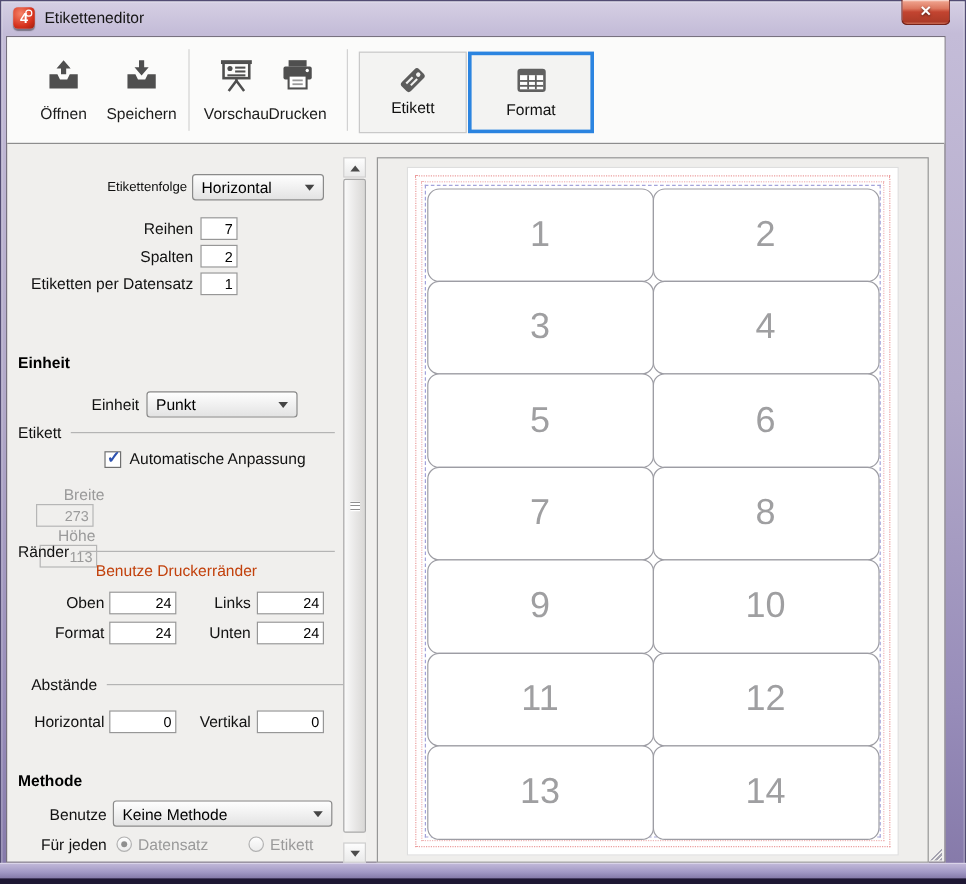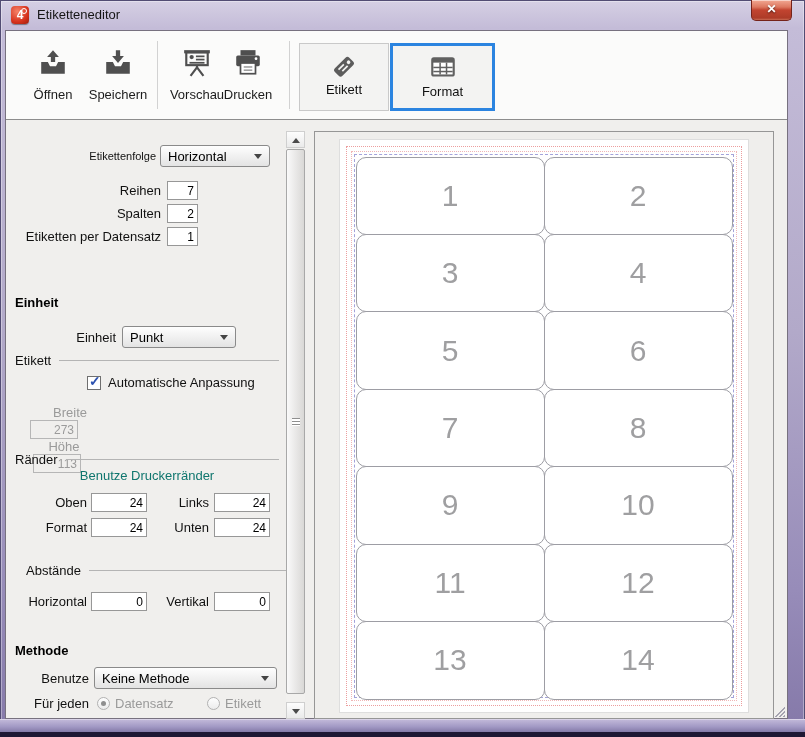--- a/index.html
+++ b/index.html
@@ -222,21 +222,21 @@
     <div class="row" style="left:10px; top:196px;">
       <span class="lbl" style="width:145px;">Etiketten per Datensatz</span>
       <input class="num-input" style="width: 31px; margin-left: 6px;" value="1">
     </div>
 
 
     <div class="section-h" style="left:9px; top:264px;">Einheit</div>
 
     <div class="row" style="left:10px; top:295px;">
       <span class="lbl" style="width:100px;">Einheit</span>
-      <div class="dropdown" style="width:114px; margin-left:6px;">
+      <div class="dropdown" style="width:126px; margin-left:6px;">
         <span>Punkt</span>
         <span class="dd-arrow"></span>
       </div>
     </div>
 
     <div class="section-line" style="left:9px; top:322px; width:264px;">
       <span>Etikett</span>
     </div>
 
     <div class="row" style="left:81px; top:344px;">
@@ -250,21 +250,21 @@
       <span class="lbl gray" style="width:71px;">Breite</span>
       <input class="num-input" style="width: 48px; margin-left: 5px;" disabled="" value="273">
       <span class="lbl gray" style="width:48px; margin-left:8px;">Höhe</span>
       <input class="num-input" style="width: 48px; margin-left: 11px;" disabled="" value="113">
     </div>
 
     <div class="section-line" style="left:9px; top:421px; width:264px;">
       <span>Ränder</span>
     </div>
 
-    <div class="row" style="left:9px; top:437px; width:264px; justify-content:center; color:#0f766e;">
+    <div class="row" style="left:9px; top:437px; width:264px; justify-content:center; color:#c2410c;">
       <span>Benutze Druckerränder</span>
     </div>
 
     <div class="row" style="left:10px; top:462px;">
       <span class="lbl" style="width:71px;">Oben</span>
       <input class="num-input" style="width: 56px; margin-left: 4px;" value="24">
       <span class="lbl" style="width:54px; margin-left:8px;">Links</span>
       <input class="num-input" style="width: 56px; margin-left: 5px;" value="24">
     </div>
 

